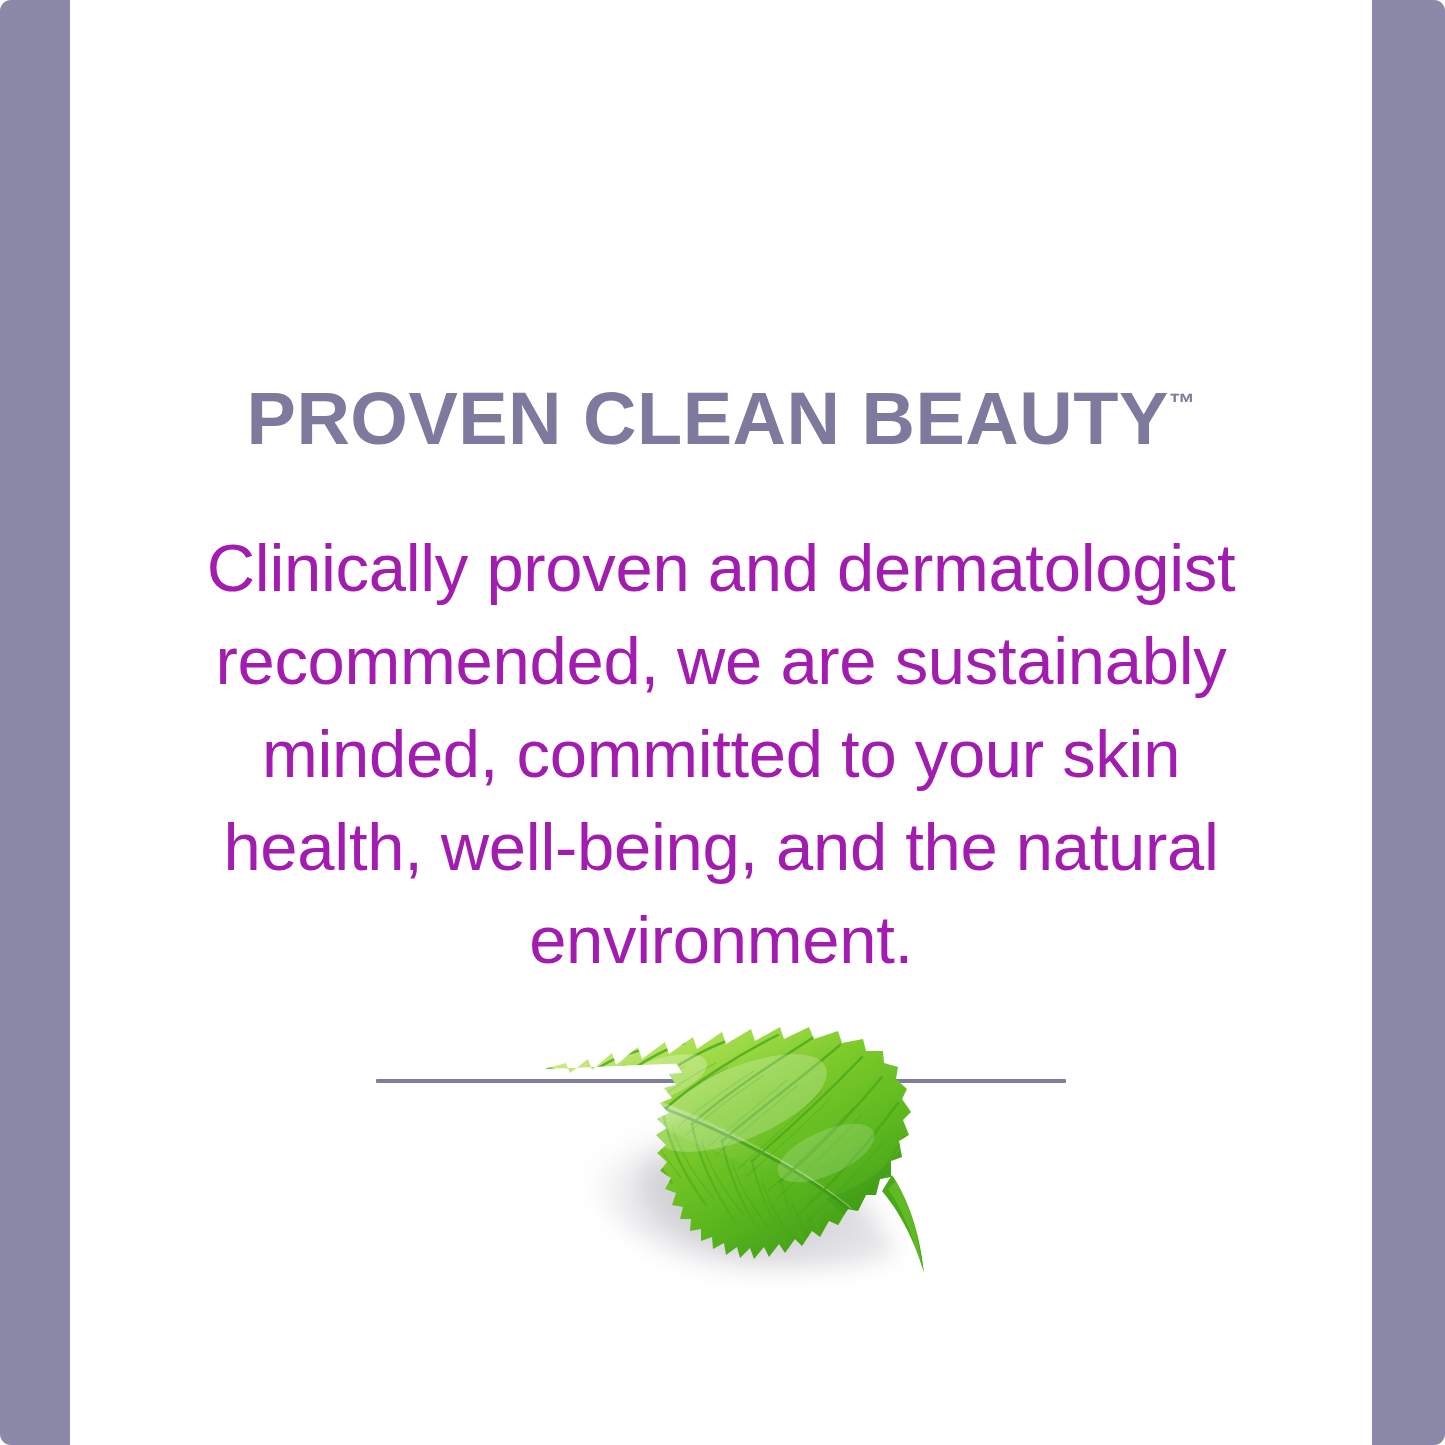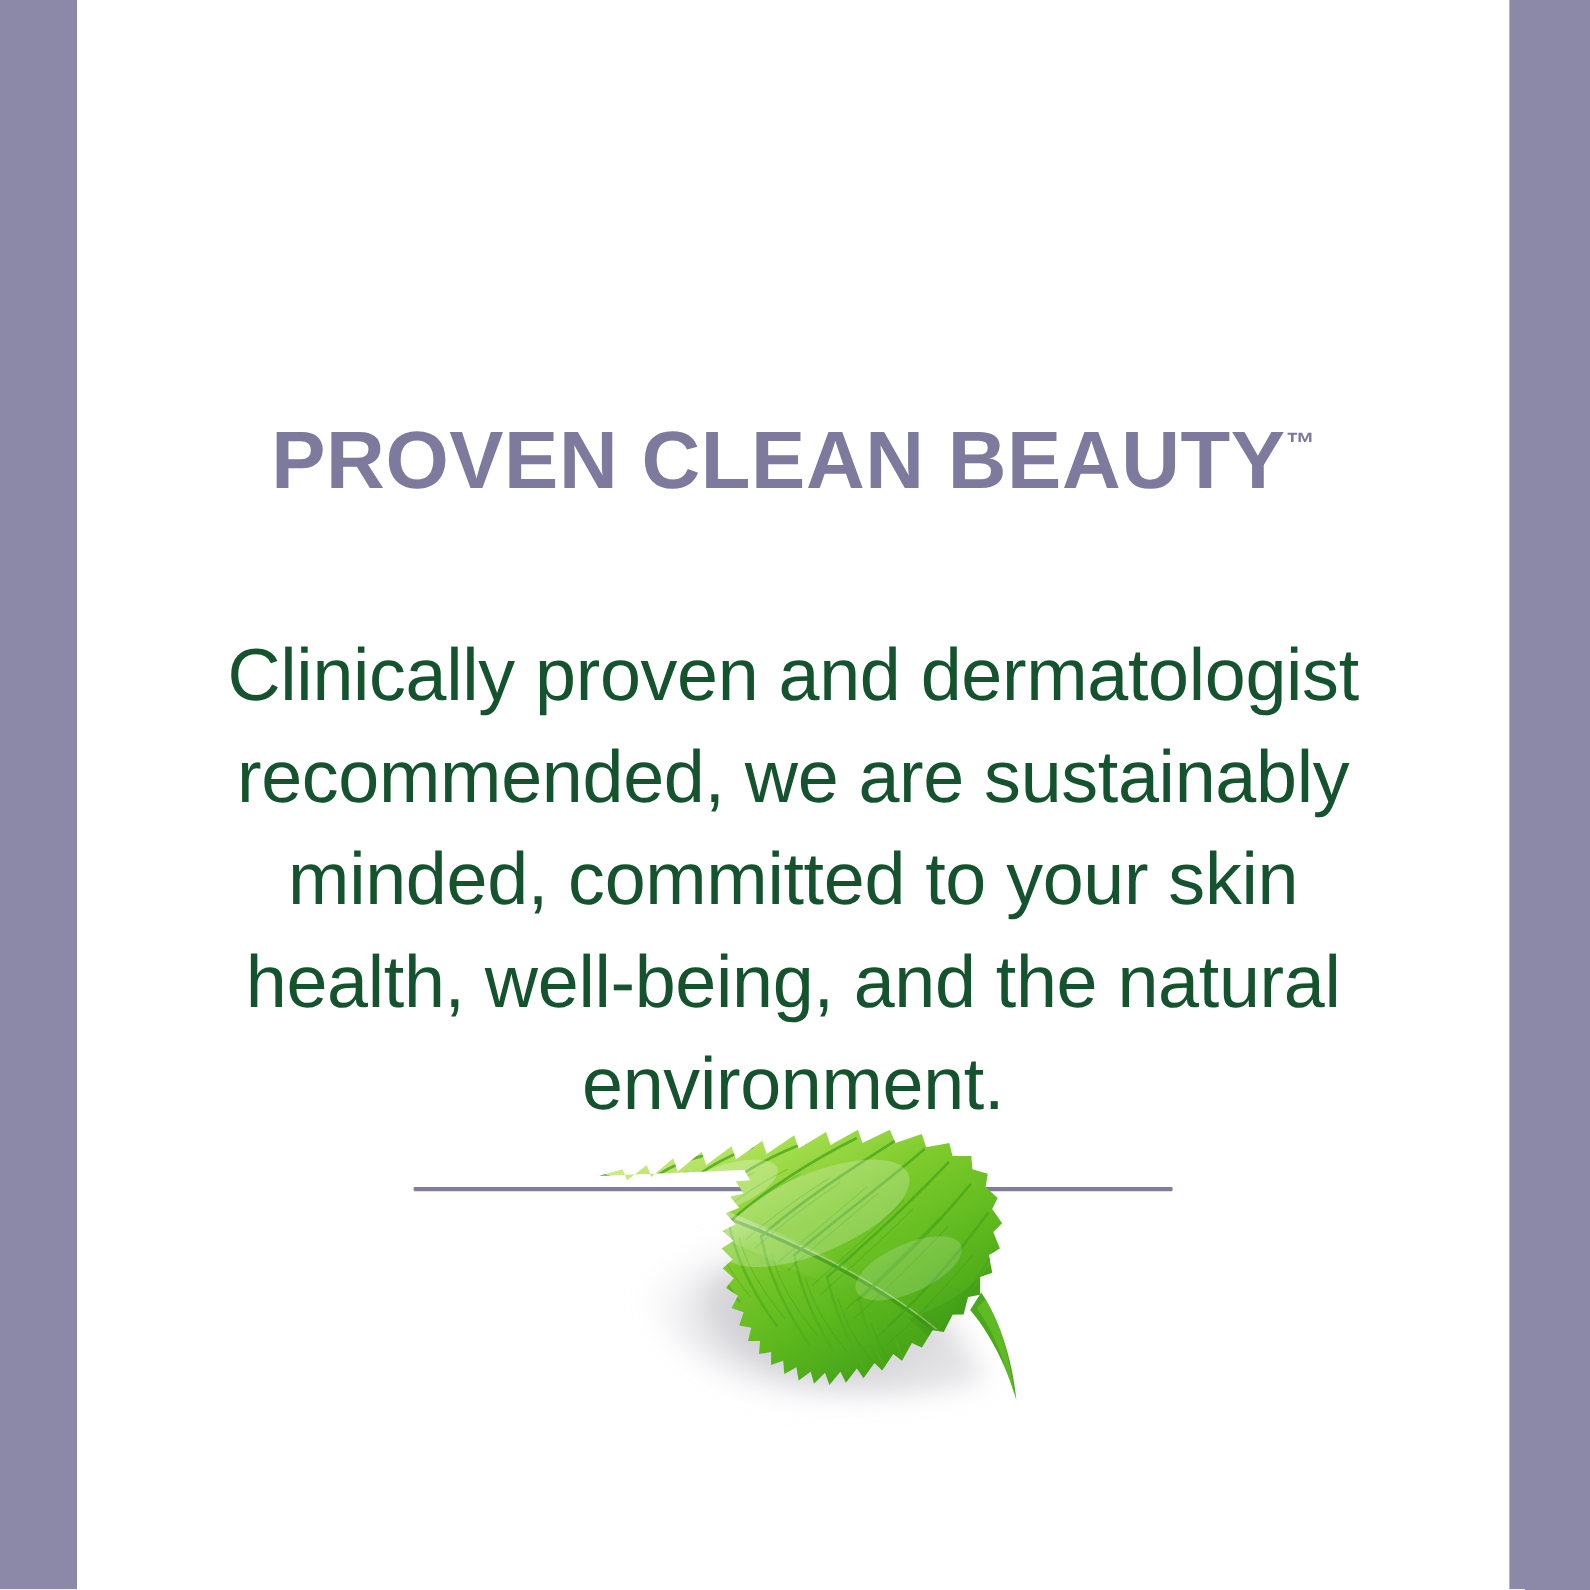--- a/index.html
+++ b/index.html
@@ -11,20 +11,21 @@
   body {
     font-family: "Liberation Sans", "DejaVu Sans", sans-serif;
   }
 
   .page {
     position: relative;
     width: 1445px;
     height: 1445px;
     background: #ffffff;
     overflow: hidden;
+    border-radius: 11px;
   }
 
   
   .frame-bar {
     position: absolute;
     top: 0;
     bottom: 0;
     width: 70px;
     background: #8b88a8;
   }
@@ -60,26 +61,26 @@
     vertical-align: super;
     font-weight: 600;
     letter-spacing: 0;
     position: relative;
     top: -0.22em;
   }
 
   
   .body-copy {
     position: absolute;
-    top: 500px;
+    top: 454px;
     left: 50%;
     transform: translateX(-50%);
     width: 1110px;
     text-align: center;
-    color: #14532d;
+    color: #a21caf;
     font-size: 67px;
     font-weight: 300;
     line-height: 93px;
     letter-spacing: -0.3px;
   }
 
   
   .emblem {
     position: absolute;
     top: 985px;

